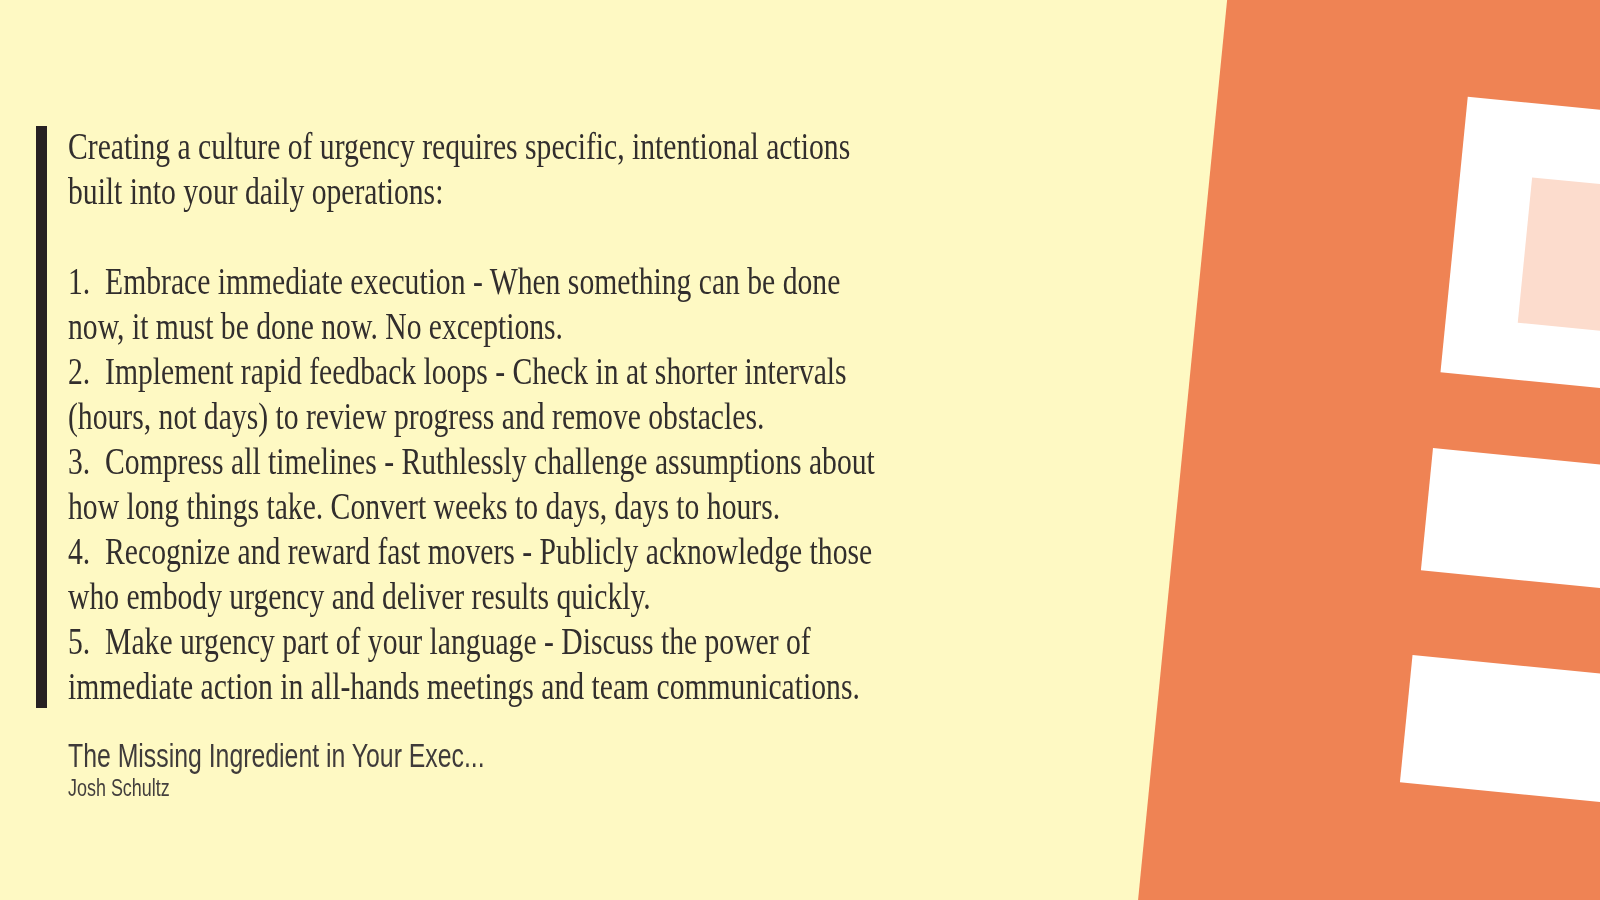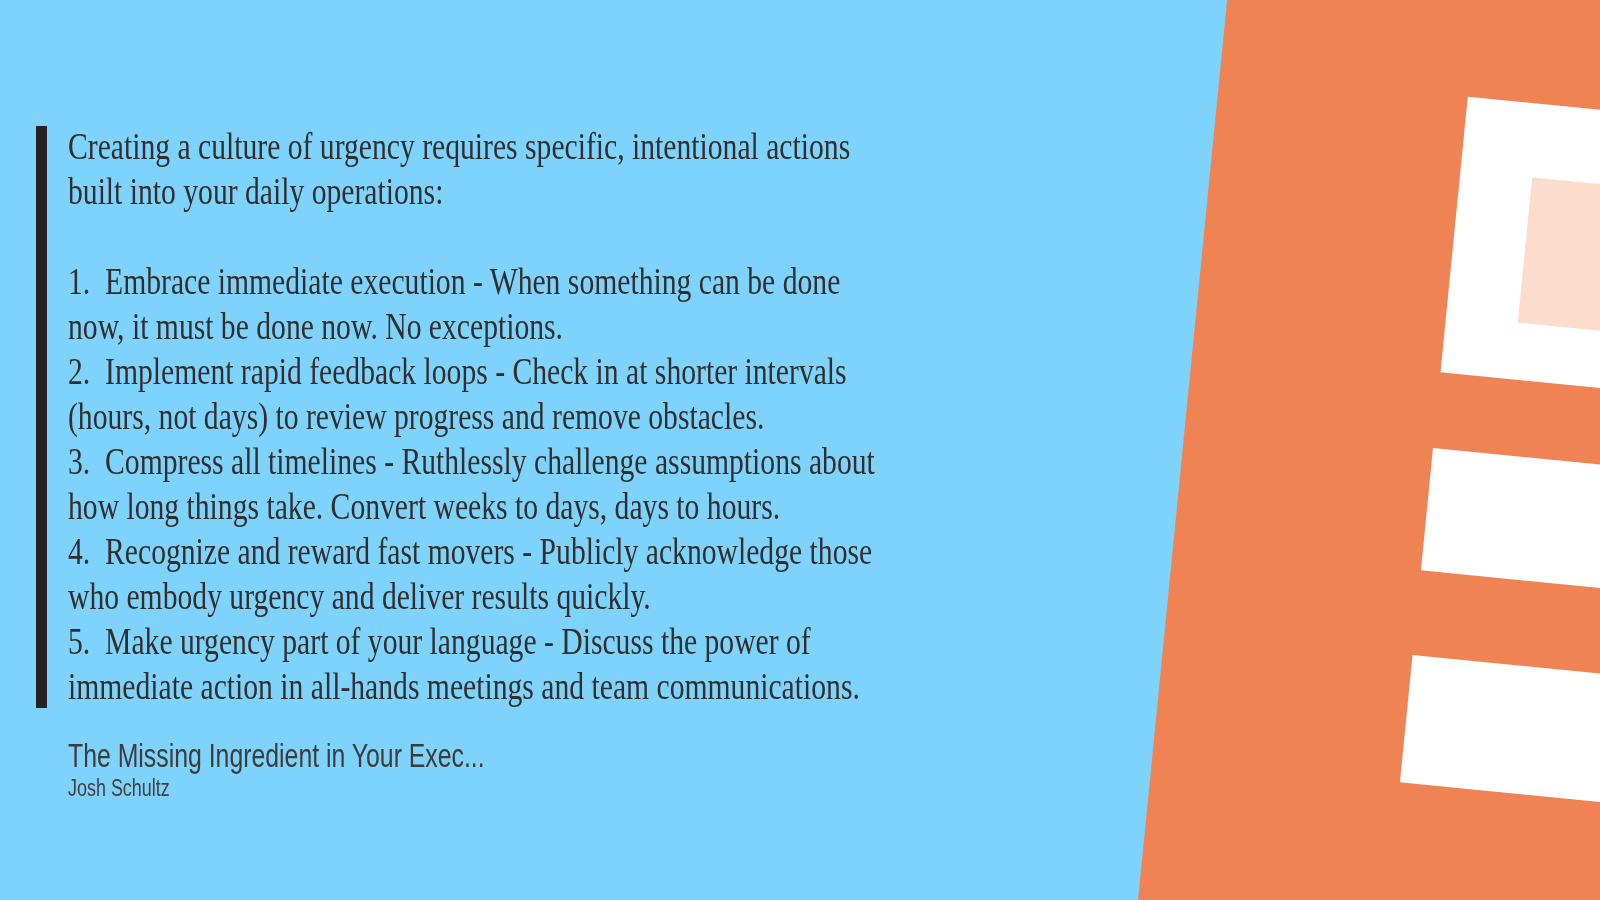--- a/index.html
+++ b/index.html
@@ -5,21 +5,21 @@
   html, body {
     margin: 0;
     padding: 0;
     overflow: hidden;
     background: #fbdfd2;
   }
   .canvas {
     position: relative;
     width: 1600px;
     height: 900px;
-    background: #7dd3fc;
+    background: #fef9c3;
     overflow: hidden;
     font-family: "Liberation Sans", sans-serif;
   }
 
   
   .orange-panel {
     position: absolute;
     left: 1237px;
     top: -100px;
     width: 720px;

